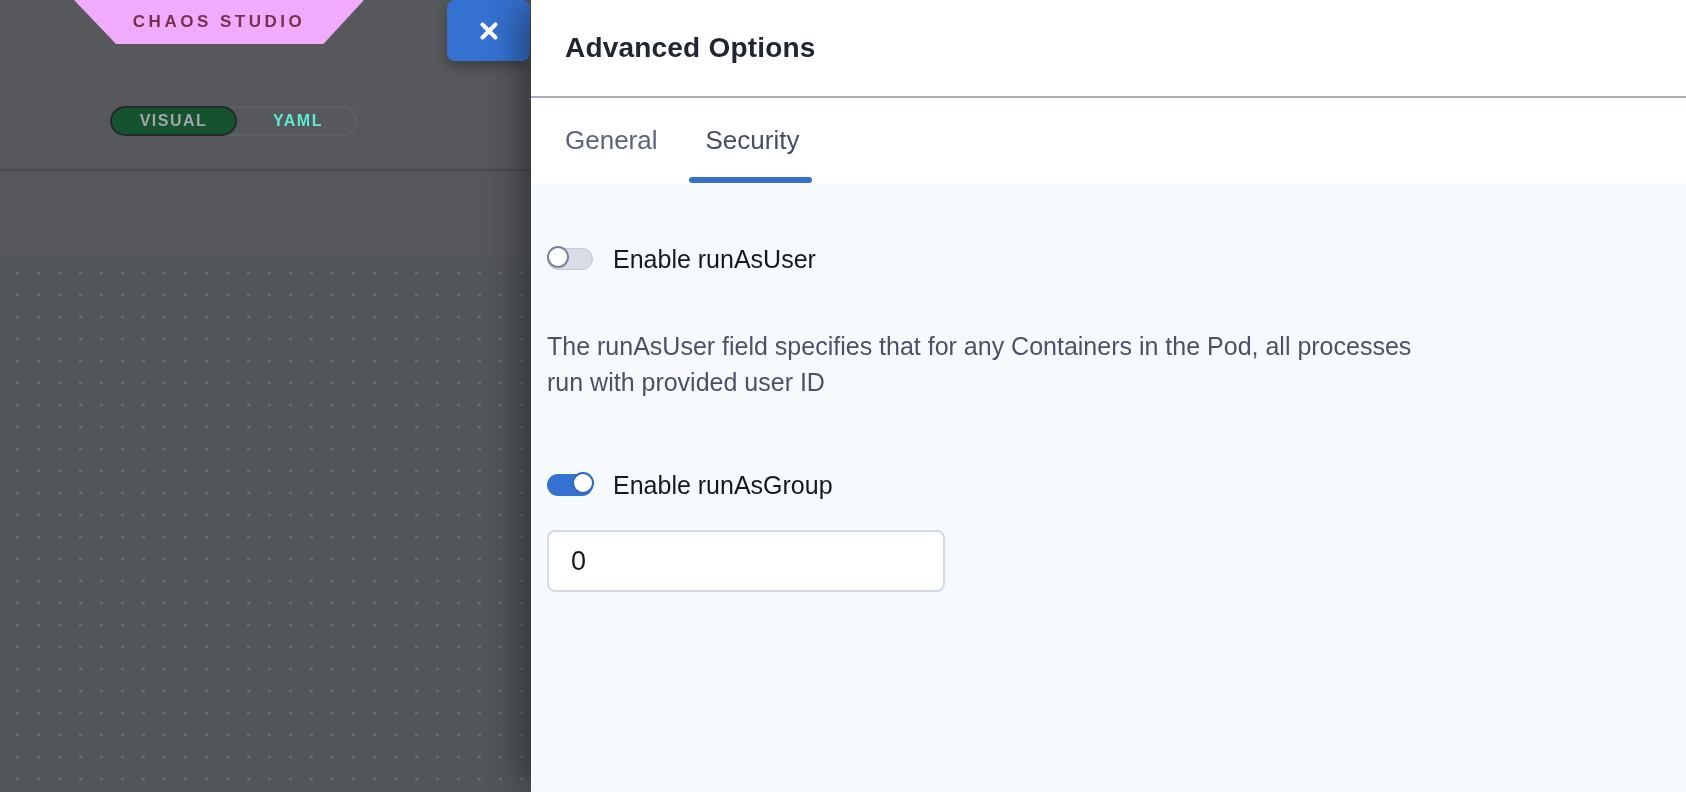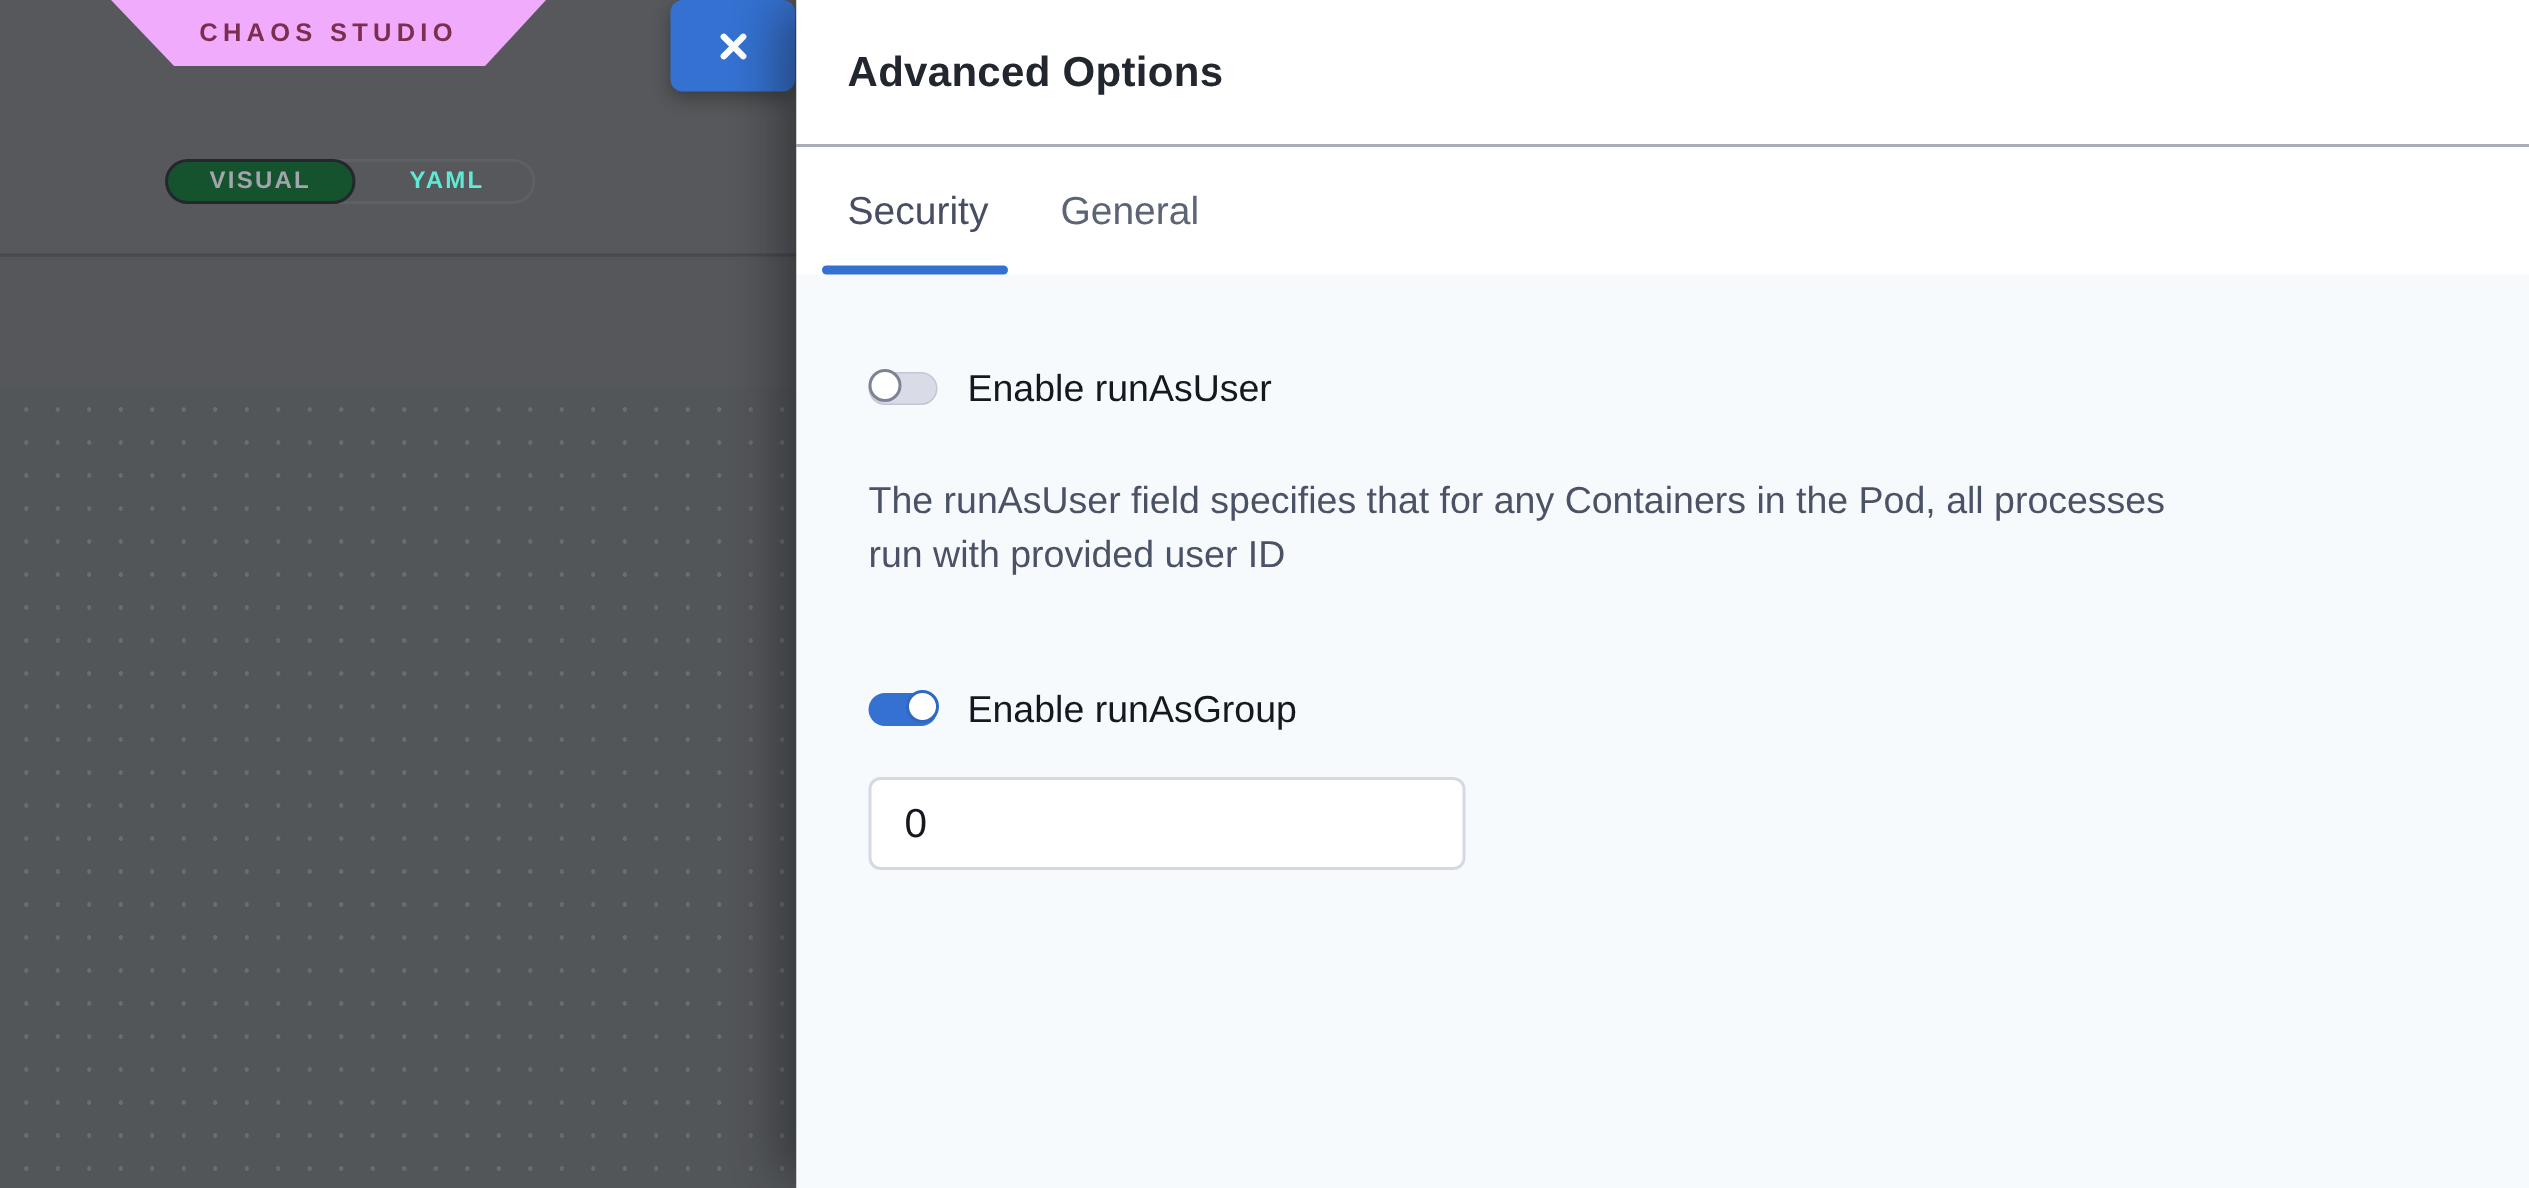--- a/index.html
+++ b/index.html
@@ -38,30 +38,30 @@
   .drawer{position:absolute;left:531px;top:0;width:1155px;height:792px;background:#ffffff;
     box-shadow:-18px 0 30px -6px rgba(18,20,24,.45);display:flex;flex-direction:column;}
   .drawer-header{height:96px;display:flex;align-items:center;padding-left:34px;background:#fff;}
   .drawer-title{font-size:28px;font-weight:700;color:#22262f;letter-spacing:.2px;}
   .drawer-divider{height:2px;background:var(--divider);}
   .tabs{height:85px;background:#fff;display:flex;align-items:center;gap:48px;padding-left:34px;}
   .tab{font-size:26px;color:#5d6476;cursor:pointer;position:relative;height:100%;display:flex;align-items:center;}
   .tab.active{color:#474e62;}
   .tab-underline{position:absolute;bottom:0;left:-17px;width:calc(100% + 30px);height:6px;border-radius:3px;background:var(--accent);}
 
-  .content{flex:1;background:var(--content-bg);padding:63px 40px 0 48px;}
+  .content{flex:1;background:var(--content-bg);padding:63px 40px 0 16px;}
   .toggle-row{display:flex;align-items:center;gap:20px;height:26px;}
   .switch{position:relative;width:46px;height:22px;border-radius:11px;cursor:pointer;flex:0 0 auto;}
   .switch .knob{position:absolute;width:22px;height:22px;border-radius:50%;background:#fff;top:-2px;}
   .switch.off{background:var(--toggle-off);border:1px solid #c3c7d4;}
   .switch.off .knob{left:-1px;top:-3px;border:2px solid #7d8396;}
   .switch.on{background:var(--accent);}
   .switch.on .knob{right:-1px;border:2px solid #2f68c4;}
   .toggle-label{font-size:25px;color:#15181e;}
-  .desc{margin-top:44px;font-size:25px;line-height:36px;color:#4b5266;white-space:pre-line;max-width:1000px;}
+  .desc{margin-top:56px;font-size:25px;line-height:36px;color:#4b5266;white-space:pre-line;max-width:1000px;}
   .section-2{margin-top:72px;}
   .group-input{margin-top:32px;display:block;width:398px;height:62px;border:2px solid #d5d9e3;border-radius:8px;
     background:#fff;padding-left:22px;font-size:27px;color:#15181e;font-family:"Liberation Sans",sans-serif;outline:none;}
 </style>
 </head>
 <body>
 
 <div class="canvas">
   <div class="canvas-header">
     <div class="brand-ribbon">
@@ -81,25 +81,25 @@
     <path d="M5.5 5.5 L18.5 18.5 M18.5 5.5 L5.5 18.5" stroke="#ffffff" stroke-width="4.2" stroke-linecap="round" fill="none"></path>
   </svg>
 </button>
 
 <aside class="drawer">
   <div class="drawer-header">
     <span class="drawer-title">Advanced Options</span>
   </div>
   <div class="drawer-divider"></div>
   <nav class="tabs">
+    <div class="tab">General</div>
     <div class="tab active">
       <span>Security</span>
       <span class="tab-underline"></span>
     </div>
-    <div class="tab">General</div>
   </nav>
   <div class="content">
 
     <section>
       <div class="toggle-row">
         <div class="switch off" role="switch" aria-checked="false">
           <span class="knob"></span>
         </div>
         <span class="toggle-label">Enable runAsUser</span>
       </div>

